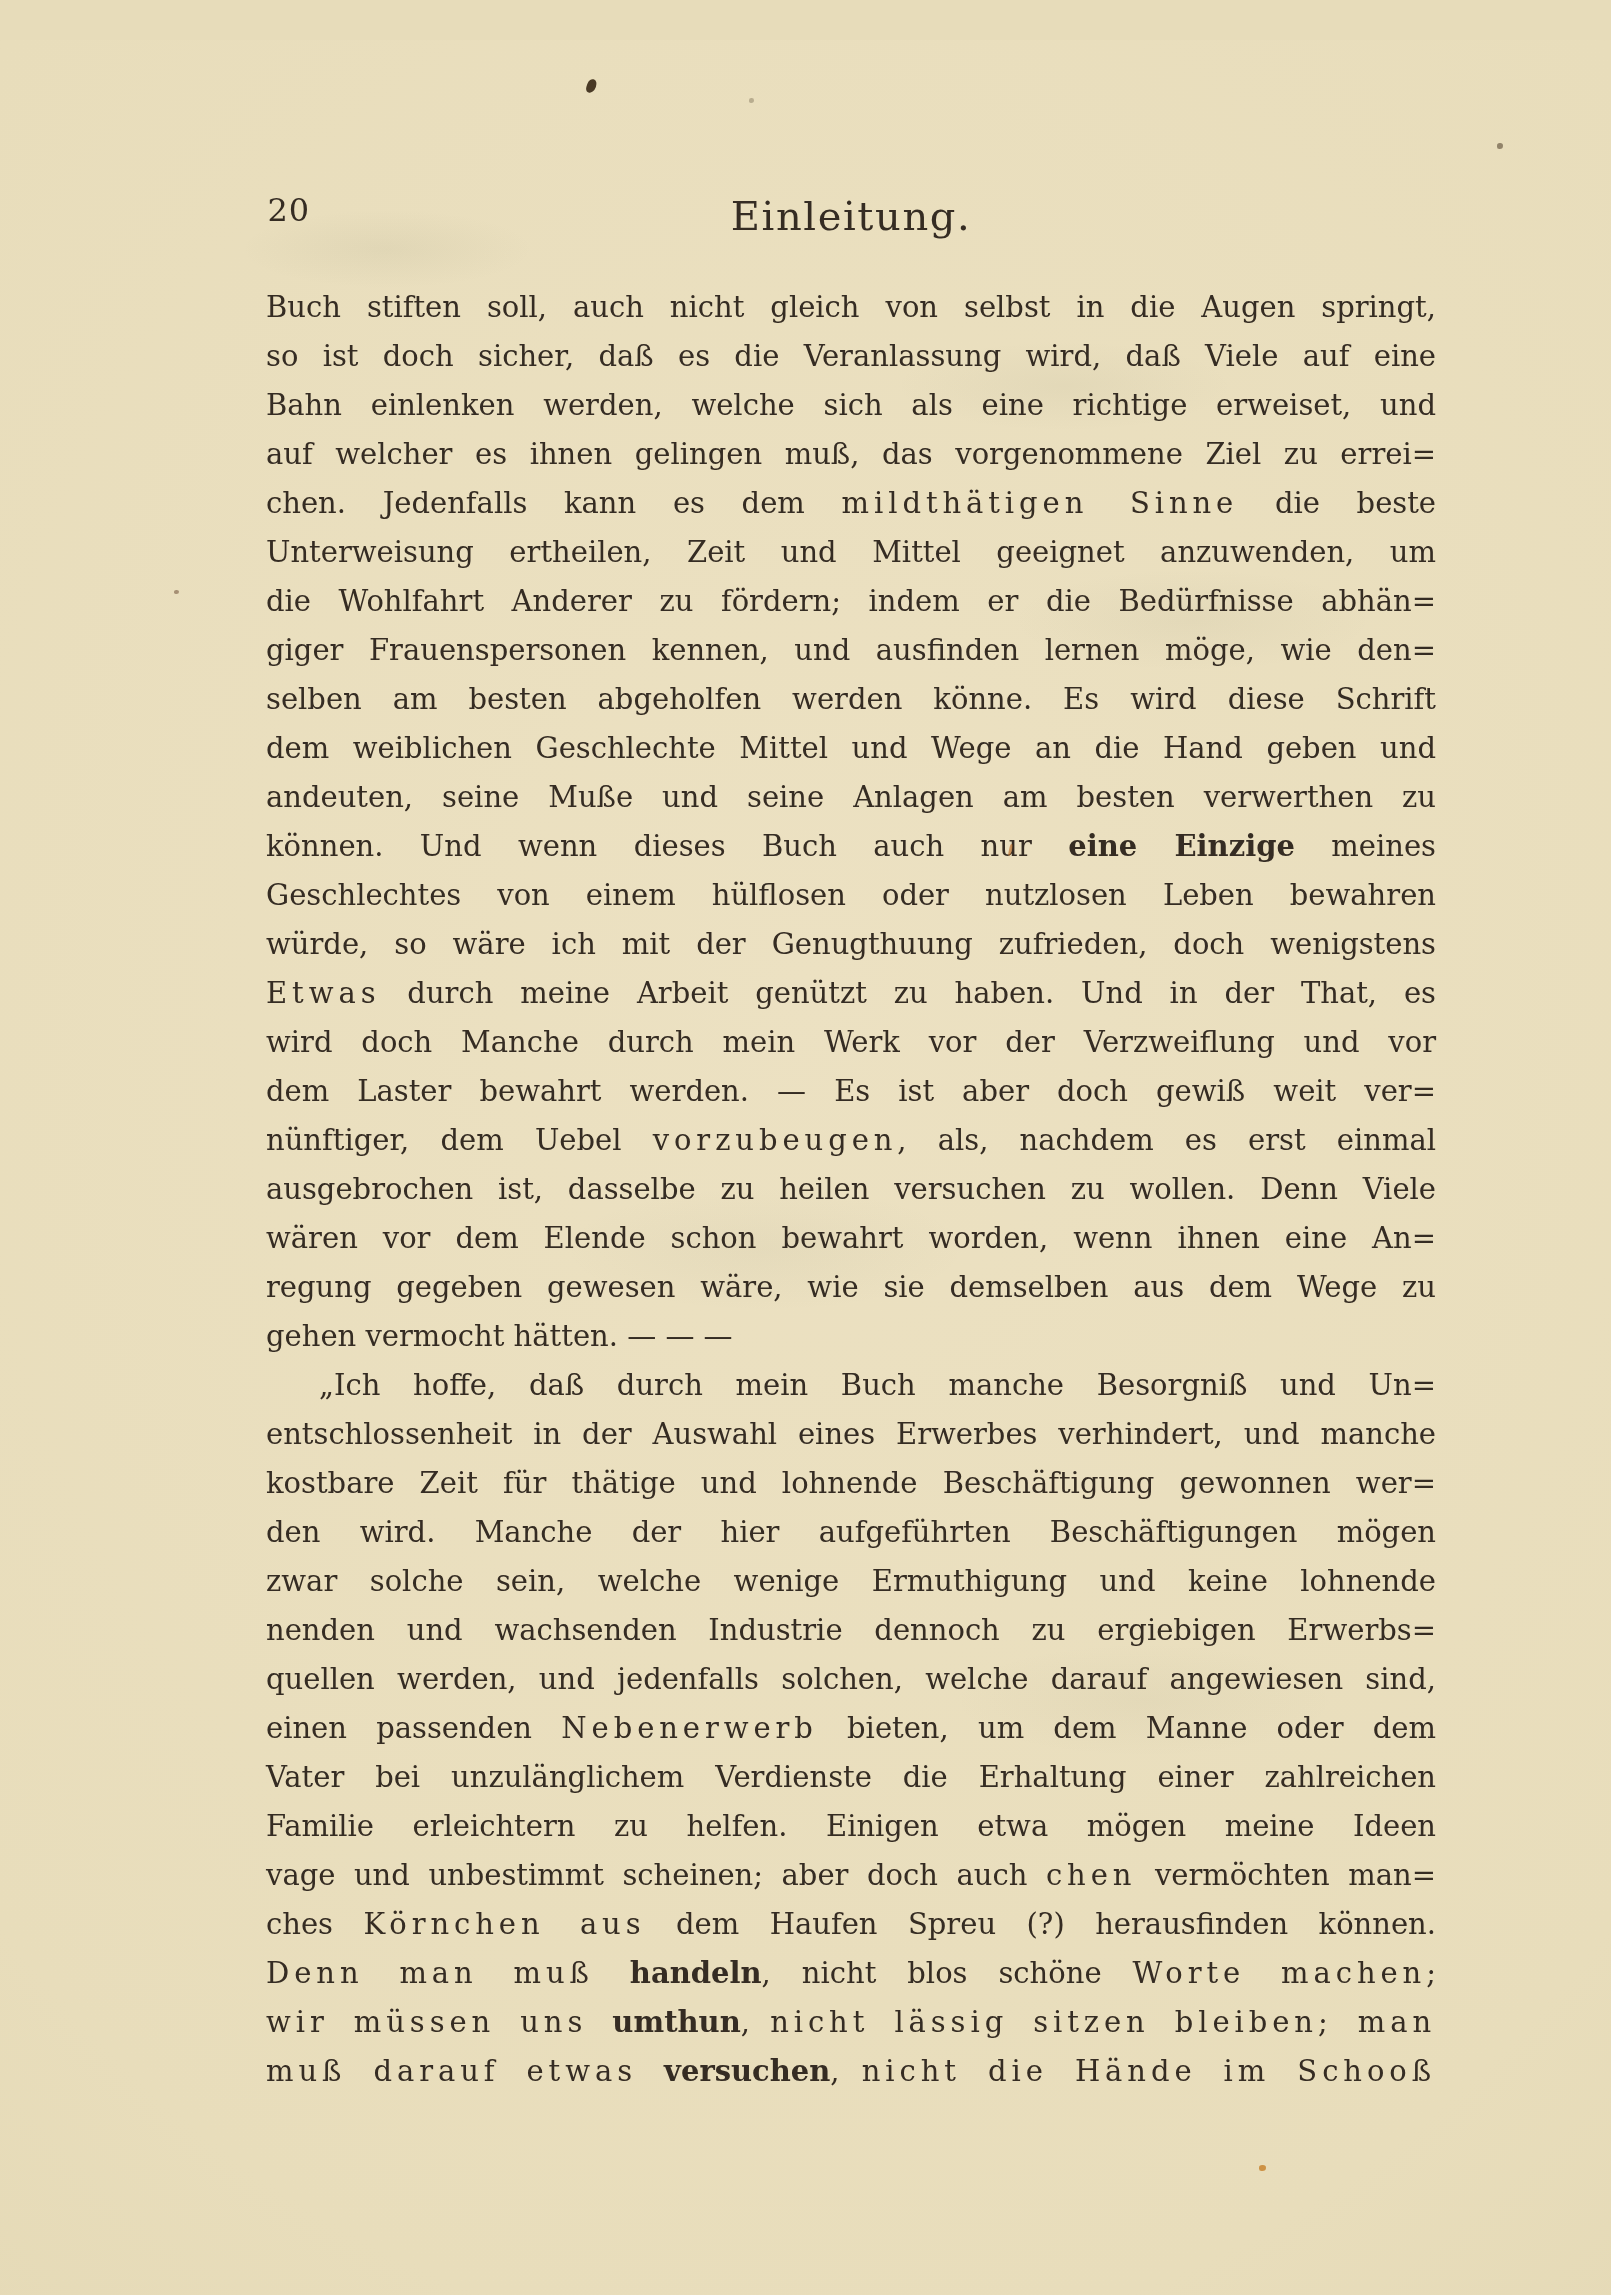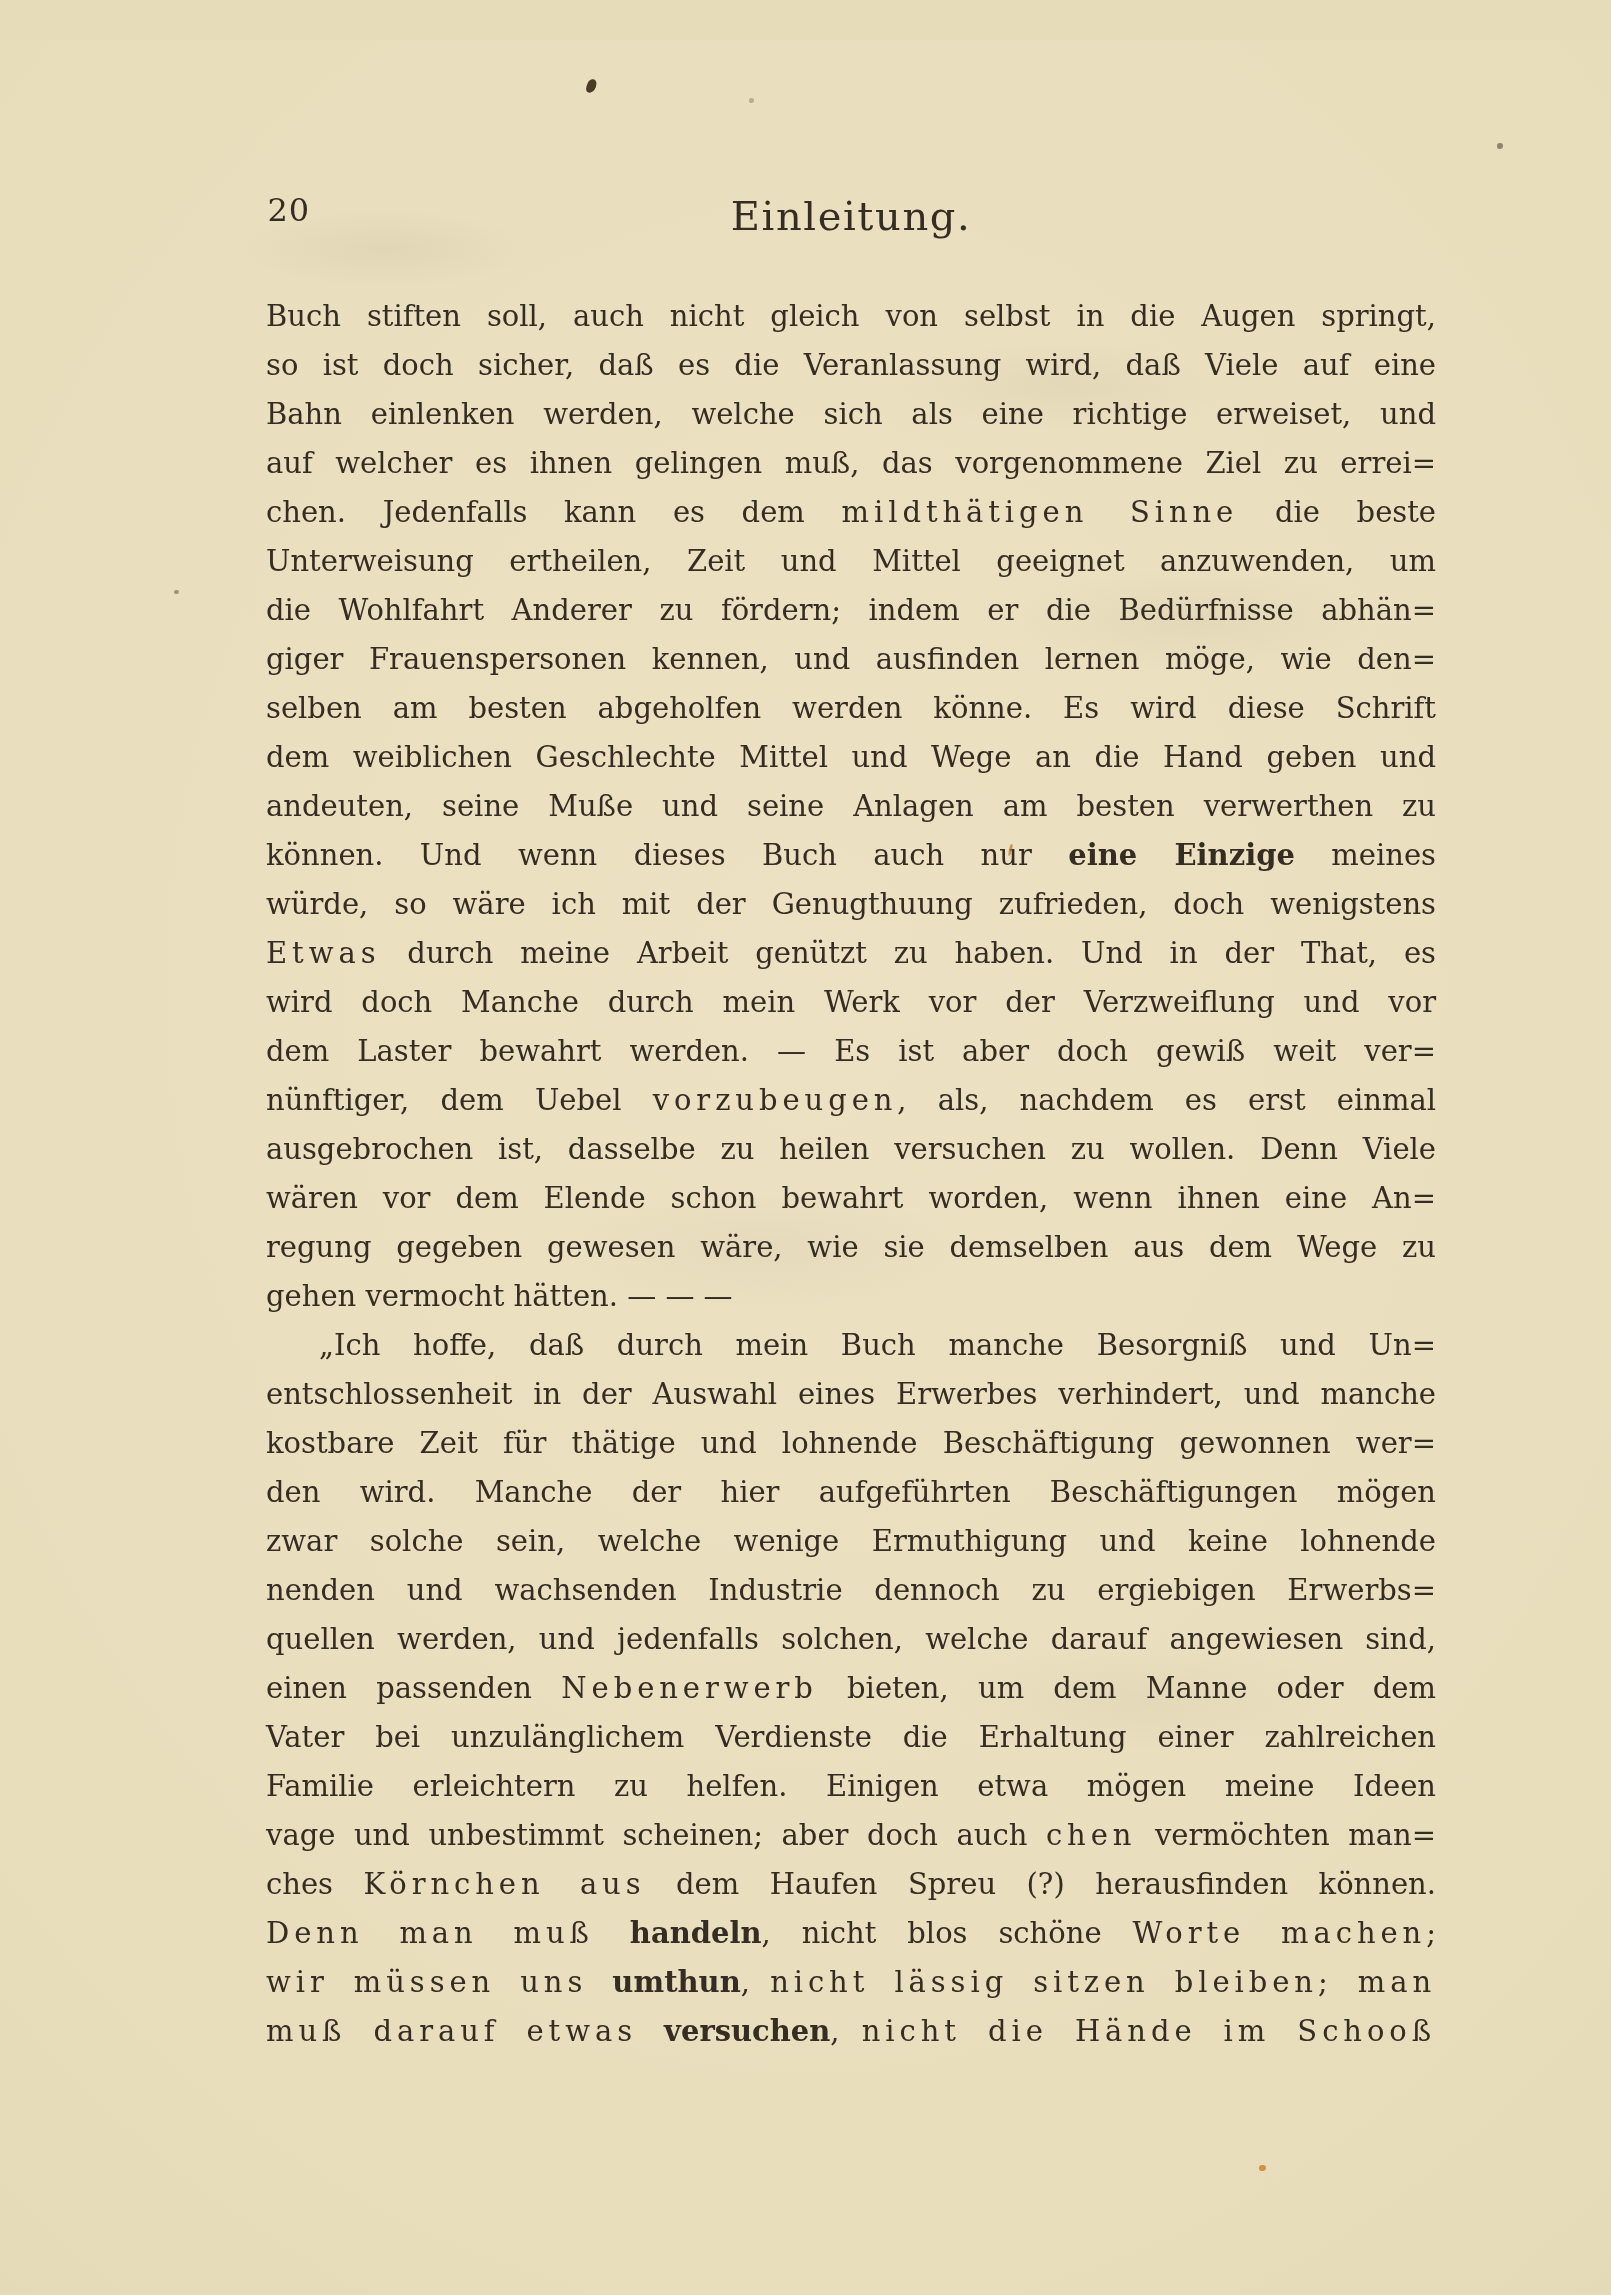--- a/index.html
+++ b/index.html
@@ -18,21 +18,21 @@
       radial-gradient(ellipse 258px 73px at 1192px 580px, rgba(110,112,84,0.06), transparent 70%),
       radial-gradient(ellipse 290px 89px at 765px 1209px, rgba(110,112,84,0.05), transparent 70%),
       radial-gradient(ellipse 274px 81px at 1144px 1660px, rgba(110,112,84,0.05), transparent 70%),
       radial-gradient(ellipse 125% 110% at 50% 42%, #ece1c2 0%, #e8ddbb 55%, #ded2ac 100%);
     margin-top: 40px;
   }
   .header { position: absolute; top: 151px; left: 266px; width: 1170px; height: 48px; }
   .page-num { position: absolute; left: 1.6px; top: 0; font-size: 32px; letter-spacing: 0.8px; }
   .page-title { text-align: center; font-size: 40px; letter-spacing: 1.6px; padding-top: 1.6px; }
   .text-block {
-    position: absolute; top: 252px; left: 266px; width: 1170px;
+    position: absolute; top: 243px; left: 266px; width: 1170px;
     font-size: 29px; line-height: 49px;
   }
   .line {
     text-align: justify;
     text-align-last: justify;
     height: 49px;
     white-space: nowrap;
   }
   .line.last-left { text-align-last: left; }
   .line.indent { text-indent: 53px; }
@@ -62,20 +62,21 @@
       <div class="line"><span>Bahn einlenken werden, welche sich als eine richtige erweiset, und</span></div>
       <div class="line"><span>auf welcher es ihnen gelingen muß, das vorgenommene Ziel zu errei=</span></div>
       <div class="line"><span>chen. Jedenfalls kann es dem </span><span class="seg-sp">mildthätigen Sinne</span><span> die beste</span></div>
       <div class="line"><span>Unterweisung ertheilen, Zeit und Mittel geeignet anzuwenden, um</span></div>
       <div class="line"><span>die Wohlfahrt Anderer zu fördern; indem er die Bedürfnisse abhän=</span></div>
       <div class="line"><span>giger Frauenspersonen kennen, und ausfinden lernen möge, wie den=</span></div>
       <div class="line"><span>selben am besten abgeholfen werden könne. Es wird diese Schrift</span></div>
       <div class="line"><span>dem weiblichen Geschlechte Mittel und Wege an die Hand geben und</span></div>
       <div class="line"><span>andeuten, seine Muße und seine Anlagen am besten verwerthen zu</span></div>
       <div class="line"><span>können. Und wenn dieses Buch auch nur </span><span class="seg-b">eine Einzige</span><span> meines</span></div>
+      <div class="line"><span>Geschlechtes von einem hülflosen oder nutzlosen Leben bewahren</span></div>
       <div class="line"><span>würde, so wäre ich mit der Genugthuung zufrieden, doch wenigstens</span></div>
       <div class="line"><span class="seg-sp">Etwas</span><span> durch meine Arbeit genützt zu haben. Und in der That, es</span></div>
       <div class="line"><span>wird doch Manche durch mein Werk vor der Verzweiflung und vor</span></div>
       <div class="line"><span>dem Laster bewahrt werden. — Es ist aber doch gewiß weit ver=</span></div>
       <div class="line"><span>nünftiger, dem Uebel </span><span class="seg-sp">vorzubeugen</span><span>, als, nachdem es erst einmal</span></div>
       <div class="line"><span>ausgebrochen ist, dasselbe zu heilen versuchen zu wollen. Denn Viele</span></div>
       <div class="line"><span>wären vor dem Elende schon bewahrt worden, wenn ihnen eine An=</span></div>
       <div class="line"><span>regung gegeben gewesen wäre, wie sie demselben aus dem Wege zu</span></div>
       <div class="line last-left"><span>gehen vermocht hätten. — — —</span></div>
       <div class="line indent"><span>„Ich hoffe, daß durch mein Buch manche Besorgniß und Un=</span></div>

